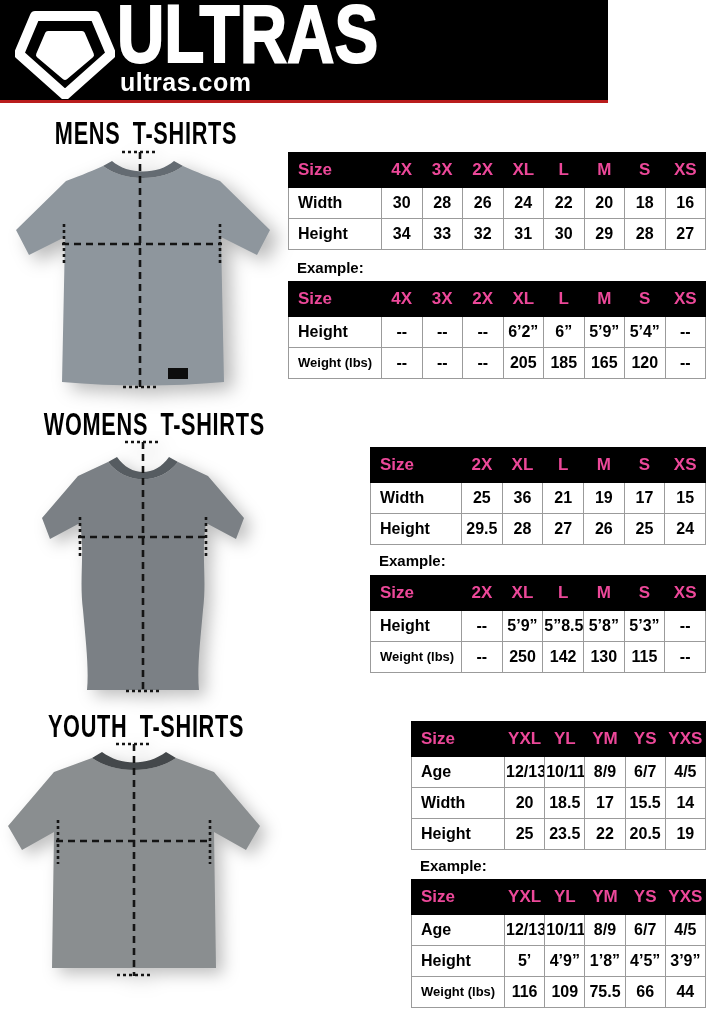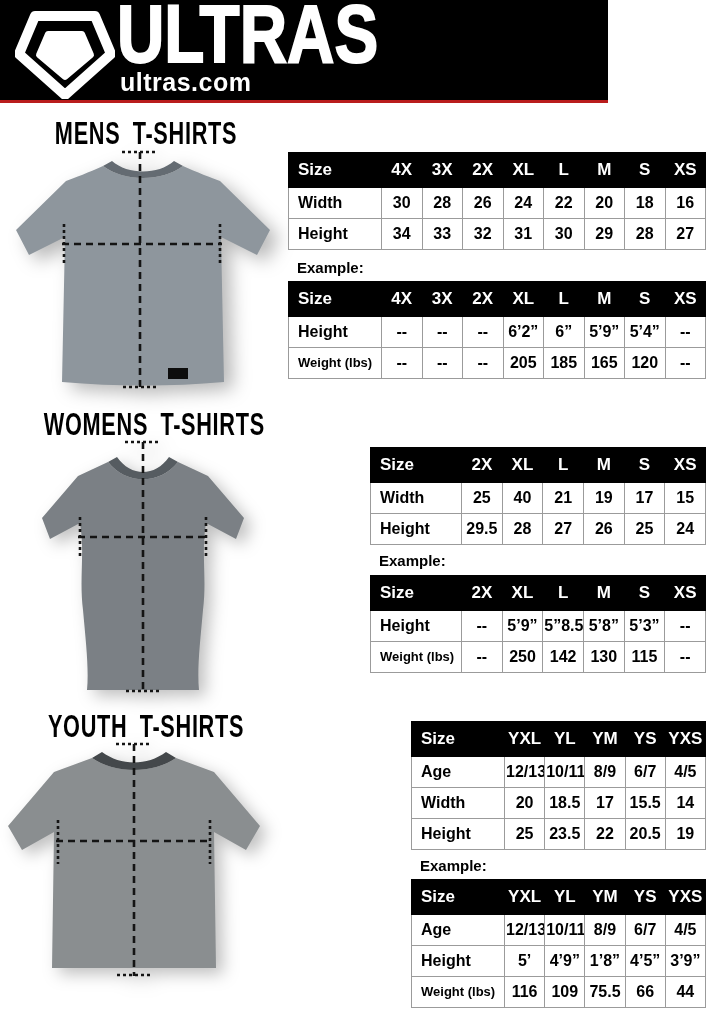--- a/index.html
+++ b/index.html
@@ -41,21 +41,21 @@
   #shirt-youth{left:0px;top:740px;filter:drop-shadow(7px 6px 8px rgba(0,0,0,0.25));}
   
   table.tbl{
     position:absolute;border-collapse:collapse;table-layout:fixed;background:#fff;
   }
   .tbl th,.tbl td{
     border:1px solid #9b9b9b;font-weight:bold;color:#000;text-align:center;
     font-size:16px;padding:6px 1px;overflow:hidden;
   }
   .tbl thead th{
-    background:#000;color:#ffffff;border:1px solid #000;font-size:17px;padding:7px 1px;
+    background:#000;color:#ec4899;border:1px solid #000;font-size:17px;padding:7px 1px;
   }
   .tbl thead th:first-child,.tbl tbody th{text-align:left;padding-left:9px;}
   .tbl tbody th.sm-label{font-size:13px;line-height:1.1;padding-top:3px;padding-bottom:3px;}
   .tbl td.sm{font-size:16px;}
   .mens th:first-child{width:82px;}
   .womens th:first-child{width:80px;}
   .youth th:first-child{width:82px;}
   #t-mens-1{left:288px;top:152px;width:418px;}
   #t-mens-2{left:288px;top:281px;width:418px;}
   #t-womens-1{left:370px;top:447px;width:336px;}
@@ -230,21 +230,21 @@
         <th>L</th>
         <th>M</th>
         <th>S</th>
         <th>XS</th>
       </tr>
     </thead>
     <tbody>
       <tr>
         <th>Width</th>
         <td>25</td>
-        <td>40</td>
+        <td>36</td>
         <td>21</td>
         <td>19</td>
         <td>17</td>
         <td>15</td>
       </tr>
       <tr>
         <th>Height</th>
         <td>29.5</td>
         <td>28</td>
         <td>27</td>

